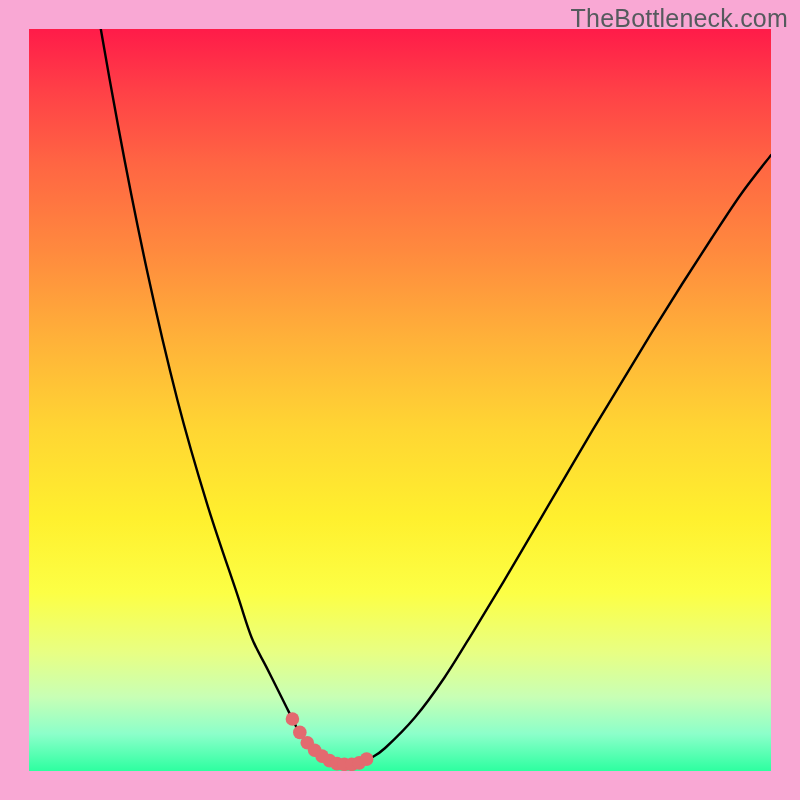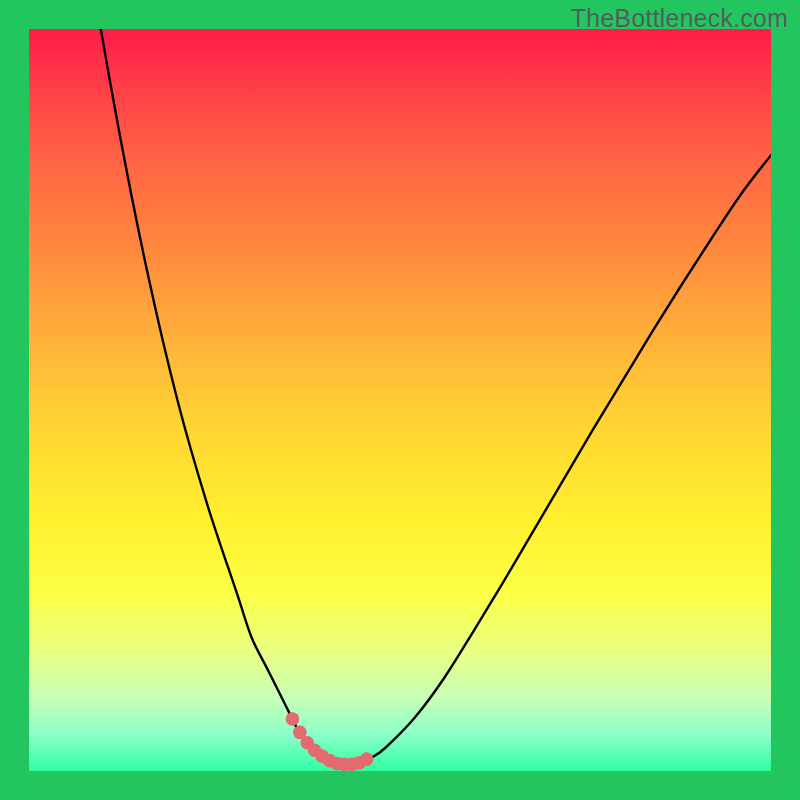--- a/index.html
+++ b/index.html
@@ -8,21 +8,21 @@
     width: 800px;
     height: 800px;
     background: #000;
     overflow: hidden;
     font-family: Arial, Helvetica, sans-serif;
   }
   .frame {
     position: absolute;
     width: 800px;
     height: 800px;
-    background: #22c55e;
+    background: #f9a8d4;
   }
   .plot {
     position: absolute;
     left: 29px;
     top: 29px;
     width: 742px;
     height: 742px;
     overflow: hidden;
   }
   .gradient {

